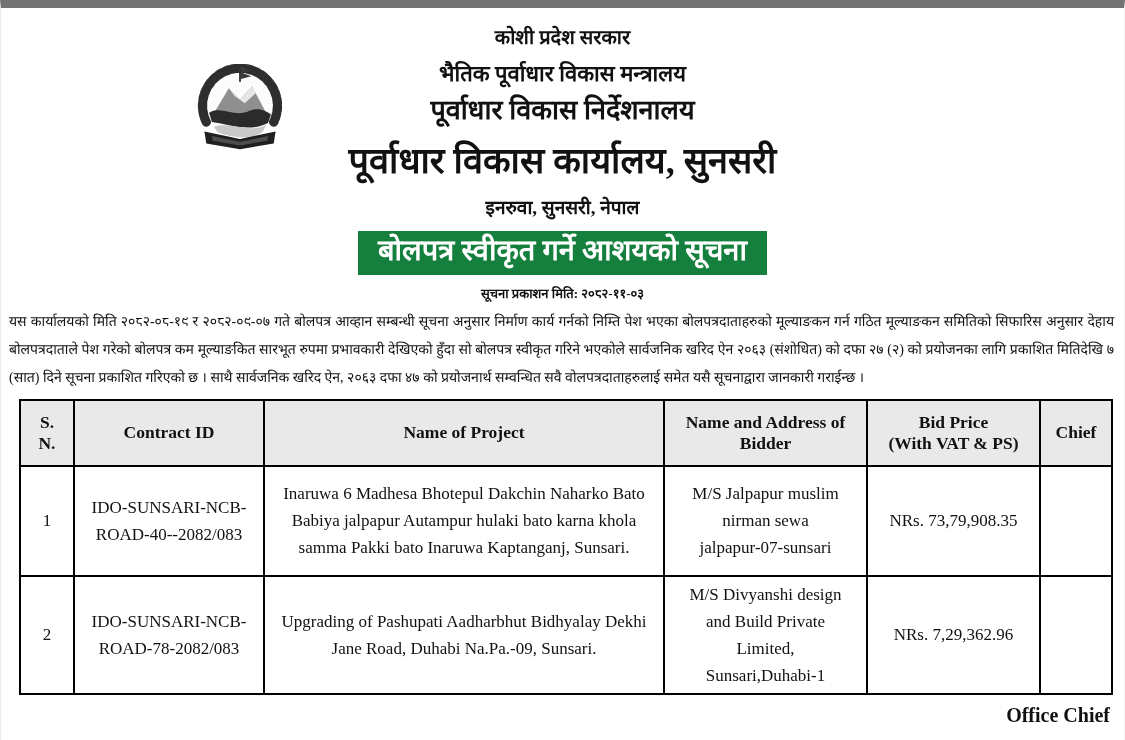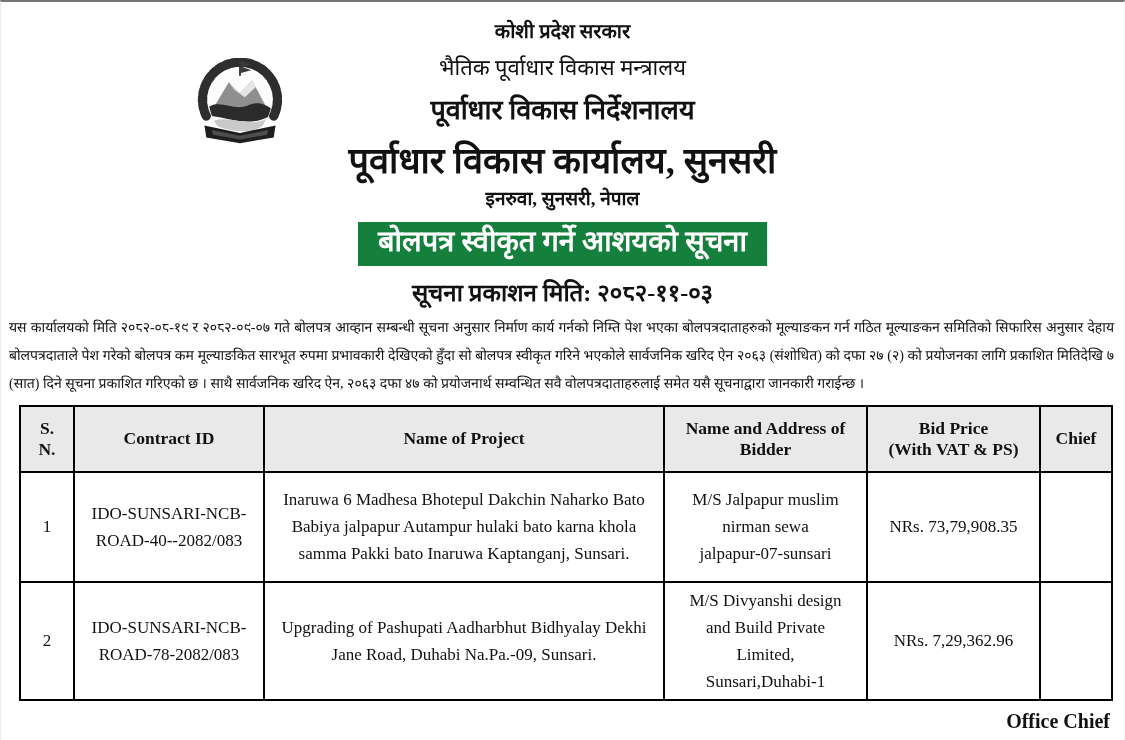--- a/index.html
+++ b/index.html
@@ -7,51 +7,51 @@
   body {
     background: #ffffff;
     font-family: "Liberation Serif", "DejaVu Serif", serif;
     color: #111;
     overflow: hidden;
   }
   .page {
     position: relative;
     width: 1125px;
     height: 740px;
-    border-top: 2px solid #737373;
+    border-top: 8px solid #737373;
     border-left: 1px solid #ececec;
     border-right: 1px solid #f3f3f3;
     padding-top: 10px;
   }
   .emblem {
     position: absolute;
     left: 192px;
     top: 56px;
     width: 94px;
     height: 88px;
   }
   .letterhead { text-align: center; }
   .org1 { font-size: 20px; font-weight: bold; margin-top: 5px; }
-  .org2 { font-size: 22px; font-weight: normal; margin-top: 7px; }
-  .org3 { font-size: 27px; font-weight: bold; margin-top: 9px; }
+  .org2 { font-size: 22px; font-weight: bold; margin-top: 7px; }
+  .org3 { font-size: 27px; font-weight: bold; margin-top: 3px; }
   .org4 { font-size: 36px; font-weight: bold; margin-top: 8px; }
-  .org5 { font-size: 19px; font-weight: bold; margin-top: 1px; }
+  .org5 { font-size: 19px; font-weight: bold; margin-top: 10px; }
   .banner-wrap { text-align: center; margin-top: 11px; }
   .title-banner {
     display: inline-block;
     background: #15803d;
     color: #ffffff;
     font-size: 29px;
     font-weight: bold;
     line-height: 1.1;
     padding: 4px 20px 8px 20px;
   }
   .date-line {
     text-align: center;
-    font-size: 24px;
+    font-size: 13px;
     font-weight: bold;
     margin-top: 9px;
   }
   .body-text {
     font-size: 14px;
     line-height: 28px;
     text-align: justify;
     margin: 6px 10px 0 8px;
   }
   table.bid-table {

